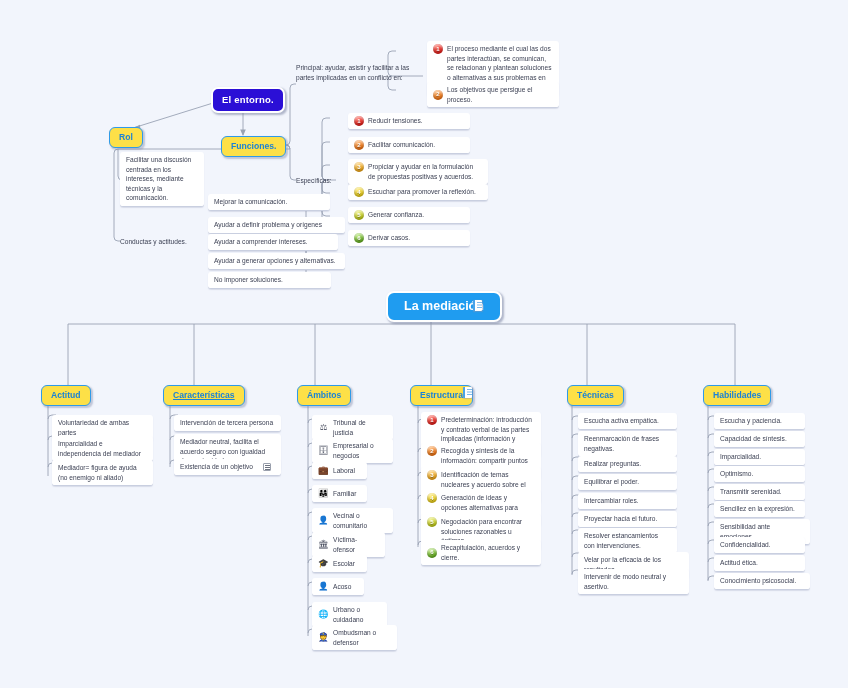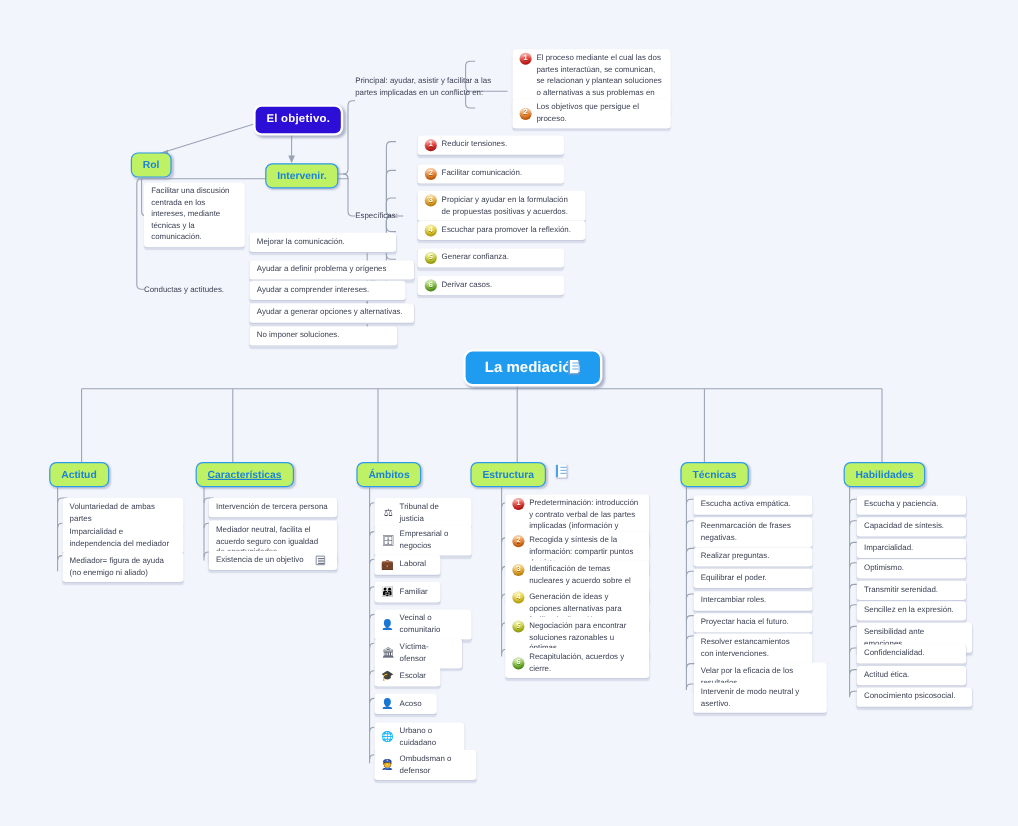--- a/index.html
+++ b/index.html
@@ -35,21 +35,21 @@
     border-radius: 8px;
     color: #ffffff;
     font-weight: bold;
     font-size: 12.5px;
     padding: 6px 16px 7px;
     box-shadow: 1.5px 1.5px 2px rgba(120,130,160,.55);
     white-space: nowrap;
   }
   .node-blue {
     position: absolute;
-    background: #bef264;
+    background: #fde047;
     border: 1.6px solid #2f9ae8;
     border-radius: 6px;
     color: #1c82d6;
     font-weight: bold;
     font-size: 8.6px;
     padding: 4px 9px 5px;
     box-shadow: 1.2px 1.2px 1.6px rgba(130,140,170,.45);
     white-space: nowrap;
   }
   
@@ -223,29 +223,29 @@
       <path d="M708 473 Q708 469 712 469 L716 469"></path>
       <path d="M708 491 Q708 487 712 487 L716 487"></path>
       <path d="M708 508 Q708 504 712 504 L716 504"></path>
       <path d="M708 526 Q708 522 712 522 L716 522"></path>
       <path d="M708 544 Q708 540 712 540 L716 540"></path>
       <path d="M708 562 Q708 558 712 558 L716 558"></path>
       <path d="M708 580 Q708 576 712 576 L716 576"></path>
     </g>
   </svg>
 
-  <div class="node-root" style="left:211px; top:87px;">El objetivo.</div>
+  <div class="node-root" style="left:211px; top:87px;">El entorno.</div>
 
   <div class="node-blue" style="left:109px; top:127px;">Rol</div>
 
   <div class="leaf" style="left:120px; top:152px; width:84px;">
     <span class="txt">Facilitar una discusión centrada en los intereses, mediante técnicas y la comunicación.</span>
   </div>
 
-  <div class="node-blue" style="left:221px; top:136px;">Intervenir.</div>
+  <div class="node-blue" style="left:221px; top:136px;">Funciones.</div>
 
   <div class="plain" style="left:296px; top:63px; width:126px;">Principal: ayudar, asistir y facilitar a las partes implicadas en un conflicto en:</div>
 
   <div class="leaf" style="left:427px; top:41px; width:132px; align-items:flex-start;">
     <span class="num n1">1</span>
     <span class="txt">El proceso mediante el cual las dos partes interactúan, se comunican, se relacionan y plantean soluciones o alternativas a sus problemas en un entorno de confianza.</span>
   </div>
 
   <div class="leaf" style="left:427px; top:82px; width:132px;">
     <span class="num n2">2</span>
@@ -362,21 +362,21 @@
   </div>
   <div class="leaf" style="left:312px; top:602px; width:75px;">
     <span class="emo">🌐</span>
     <span class="txt">Urbano o cuidadano</span>
   </div>
   <div class="leaf" style="left:312px; top:625px; width:85px;">
     <span class="emo">👮</span>
     <span class="txt">Ombudsman o defensor</span>
   </div>
 
-  <div class="node-blue" style="left:392px; top:385px;">Estructura</div>
+  <div class="node-blue" style="left:410px; top:385px;">Estructura</div>
   <div class="note-badge" style="left:463px; top:387px;">
       <i></i>
     </div>
 
   <div class="leaf" style="left:421px; top:412px; width:120px; align-items:flex-start;">
     <span class="num n1">1</span>
     <span class="txt">Predeterminación: introducción y contrato verbal de las partes implicadas (información y compormiso libre).</span>
   </div>
   <div class="leaf" style="left:421px; top:443px; width:120px; align-items:flex-start;">
     <span class="num n2">2</span>

